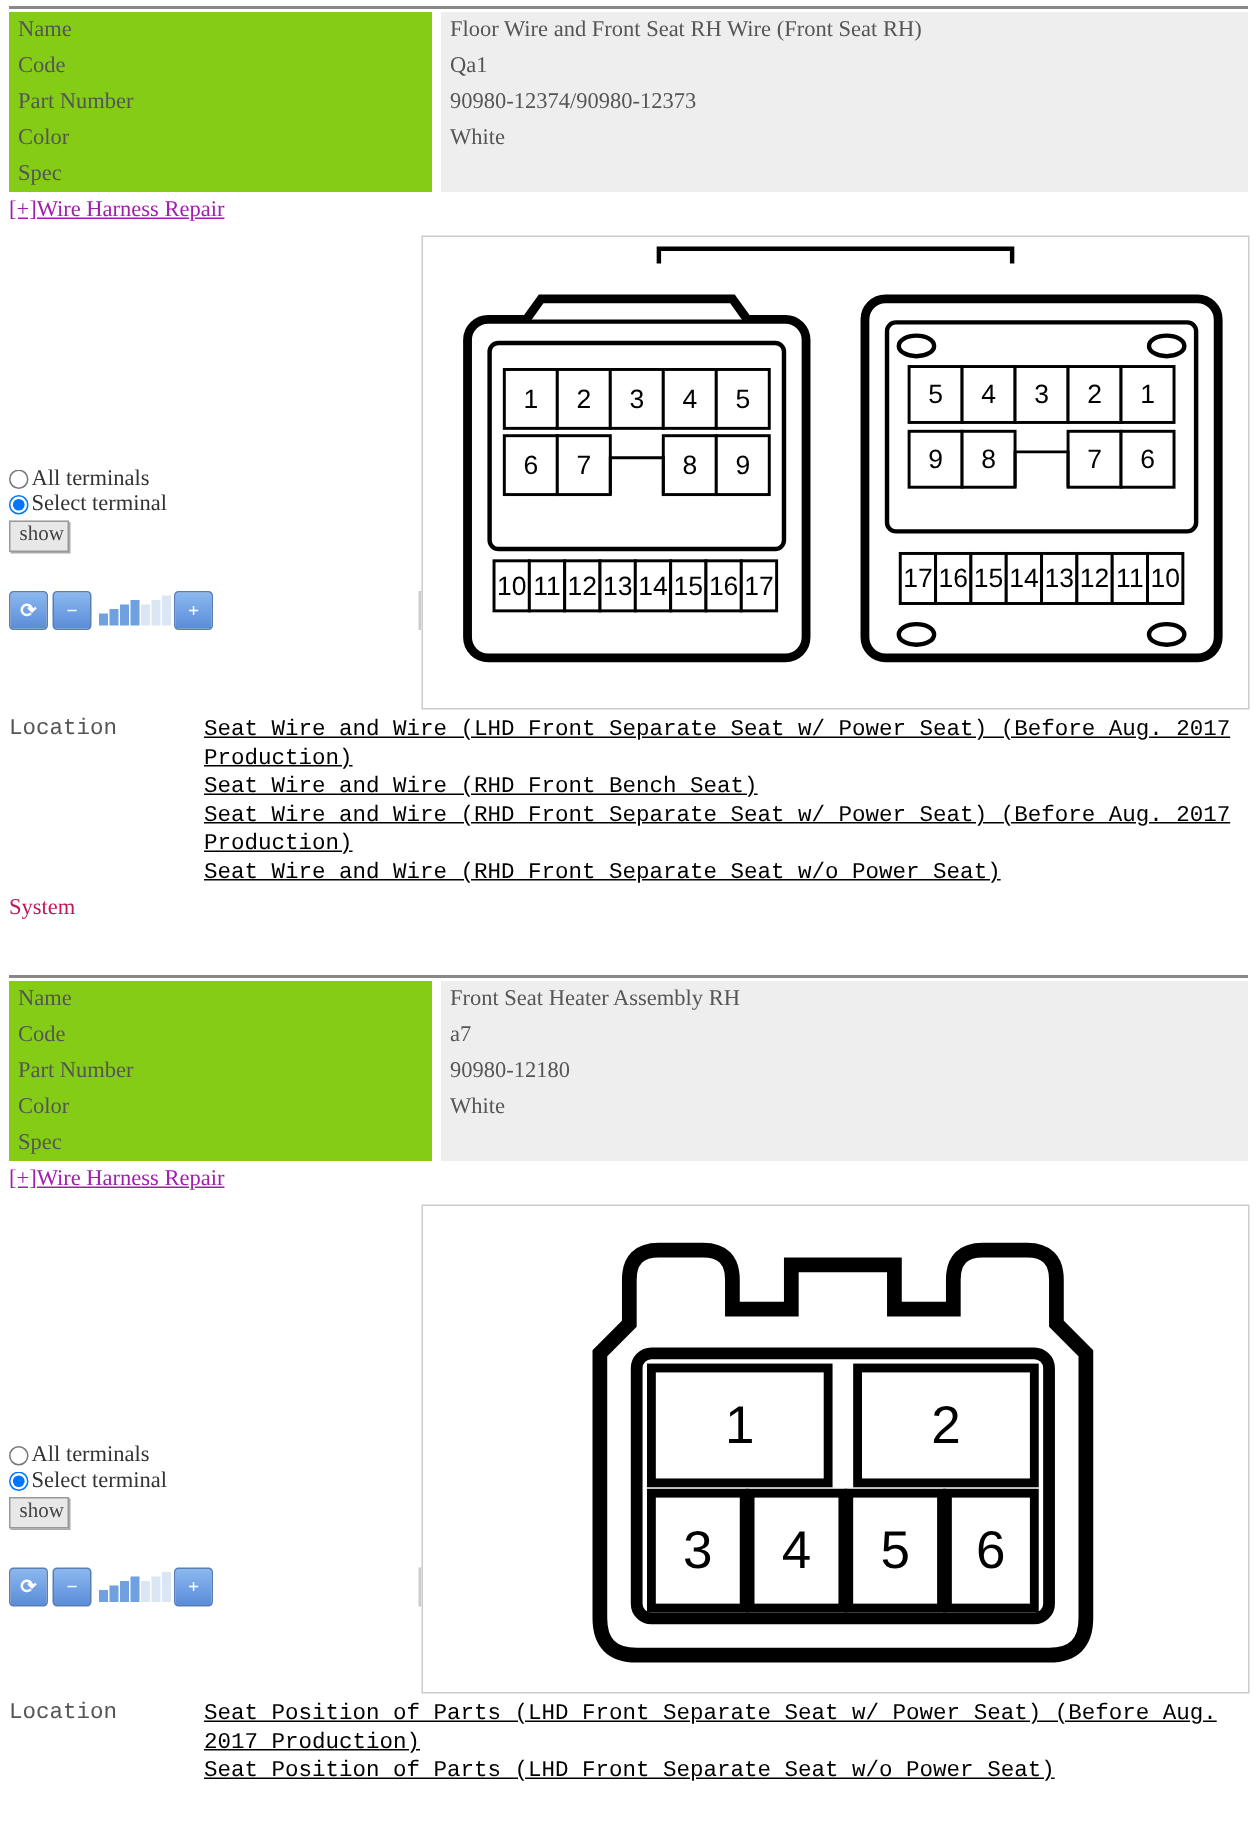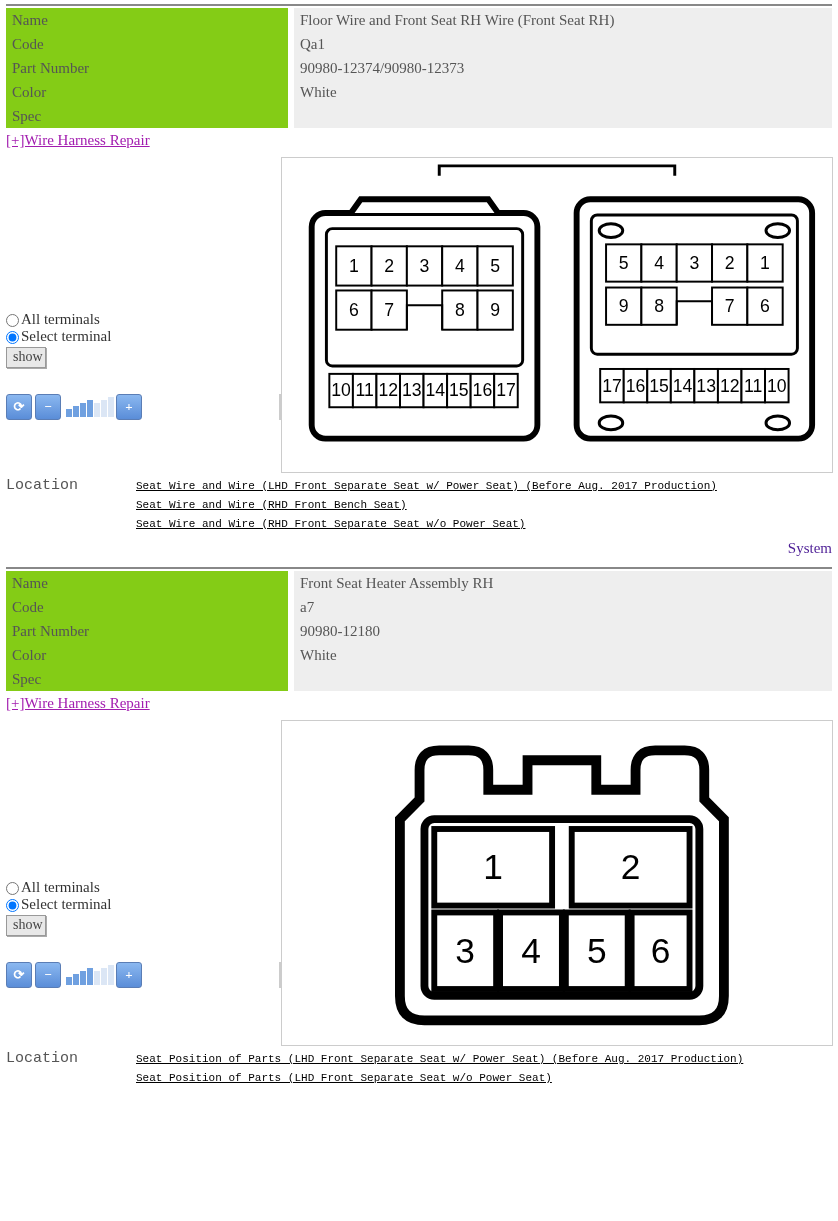--- a/index.html
+++ b/index.html
@@ -108,24 +108,24 @@
   .loc-label {
     width: 130px;
     flex-shrink:0;
     color:#555;
     font-size:15px;
   }
   .loc-links a {
     color:#000;
     text-decoration: underline;
     display:block;
-    font-size:11px;
+    font-size:15px;
     line-height: 19px;
   }
-  .sys-row { color:#4c1d95; font-size:15px; margin: 6px 0 10px 0; text-align: right;}
+  .sys-row { color:#be185d; font-size:15px; margin: 6px 0 36px 0;}
 </style>
 </head>
 <body>
 
 
 
 
 <div class="sep"></div>
 <table class="info">
   <tbody>
@@ -281,20 +281,21 @@
       </g>
     </svg>
   </div>
 </div>
 
 <div class="loc-row">
   <div class="loc-label">Location</div>
   <div class="loc-links" id="loc0">
       <a href="#">Seat  Wire and Wire (LHD Front Separate Seat w/ Power Seat) (Before Aug. 2017 Production)</a>
       <a href="#">Seat  Wire and Wire (RHD Front Bench Seat)</a>
+      <a href="#">Seat  Wire and Wire (RHD Front Separate Seat w/ Power Seat) (Before Aug. 2017 Production)</a>
       <a href="#">Seat  Wire and Wire (RHD Front Separate Seat w/o Power Seat)</a>
     </div>
 </div>
 <div class="sys-row">System</div>
 
 
 <div class="sep"></div>
 <table class="info">
   <tbody>
       <tr>

